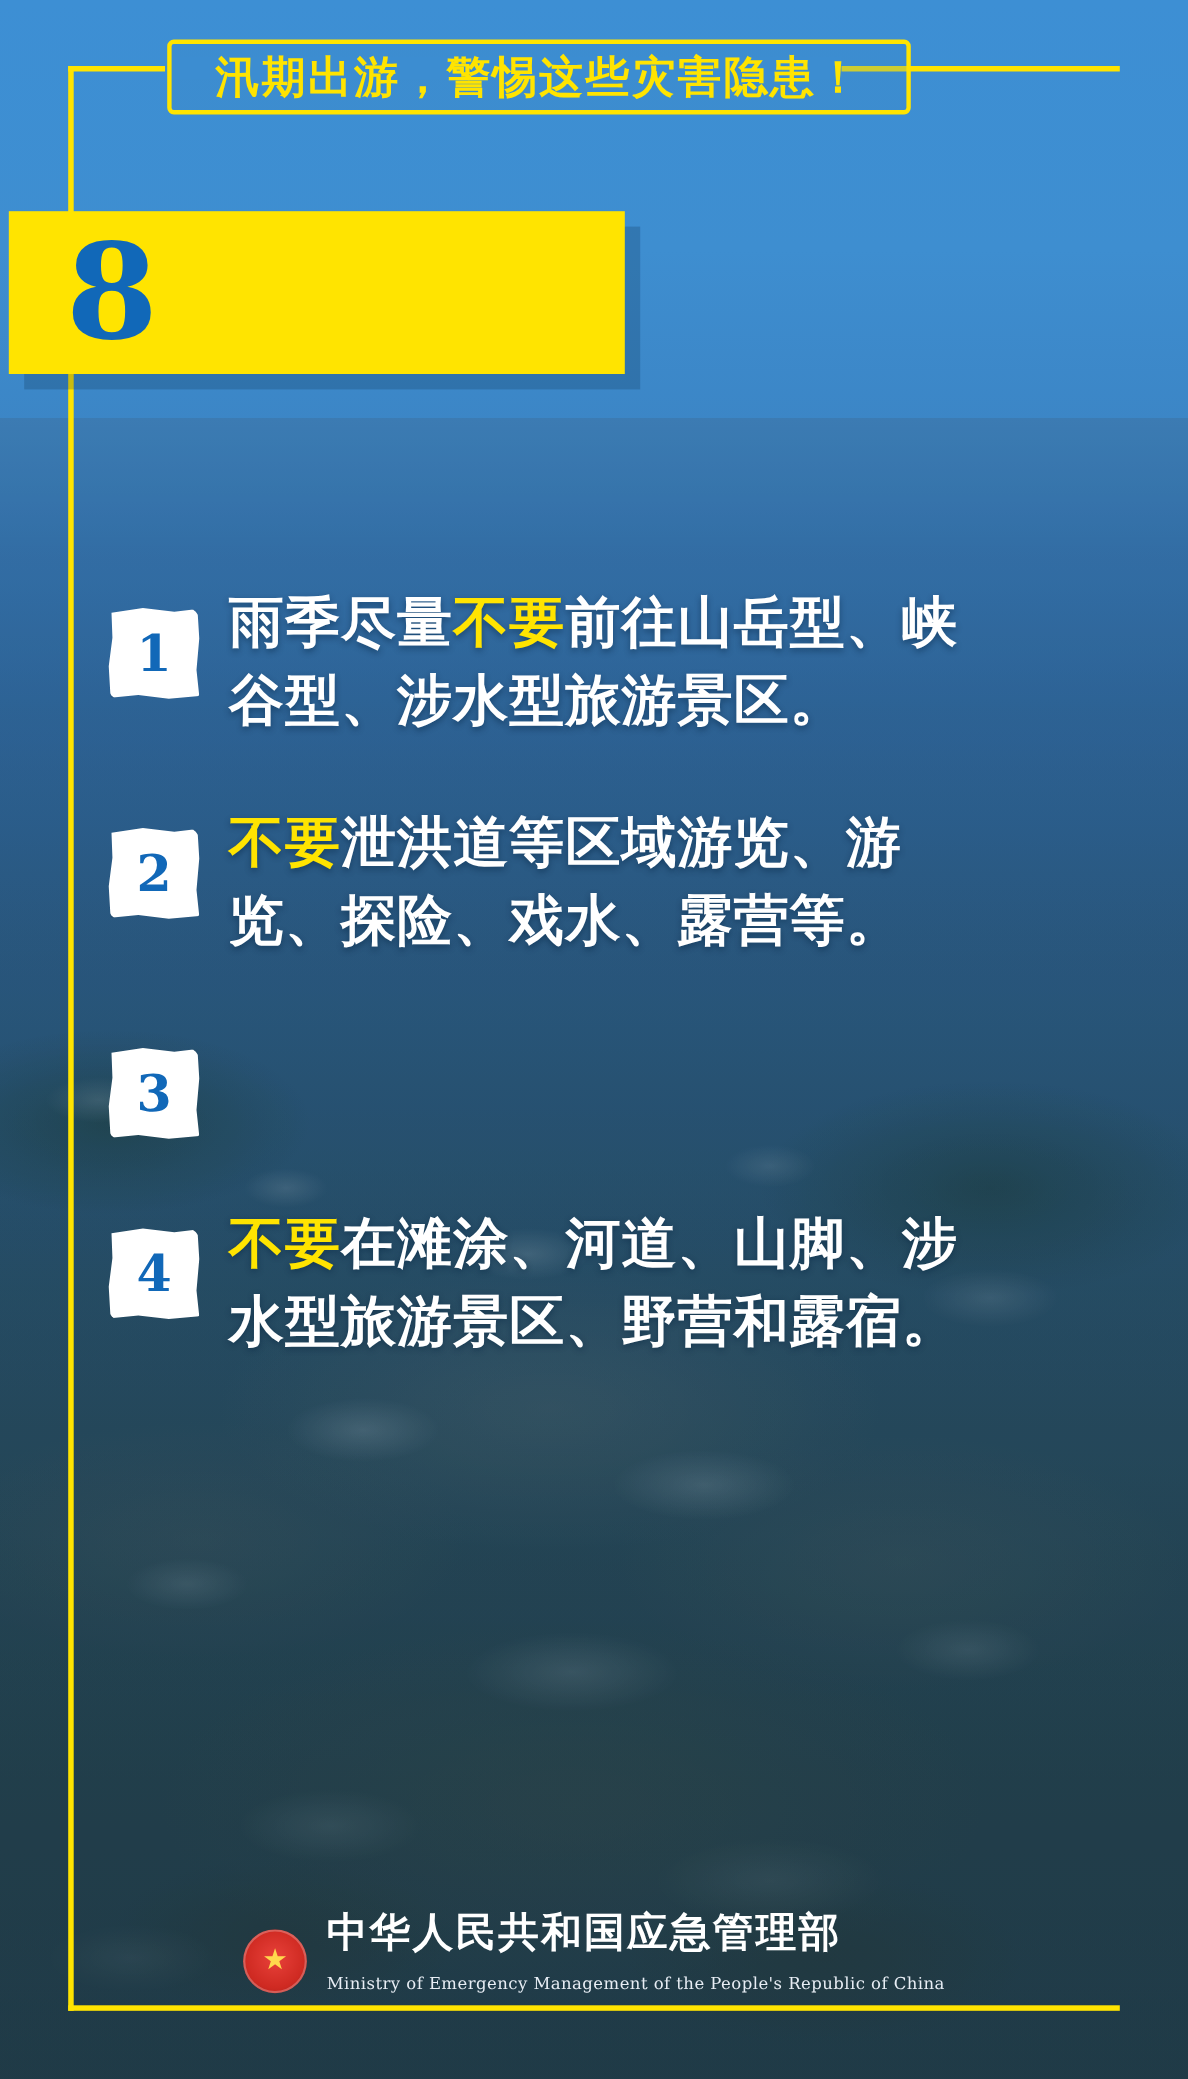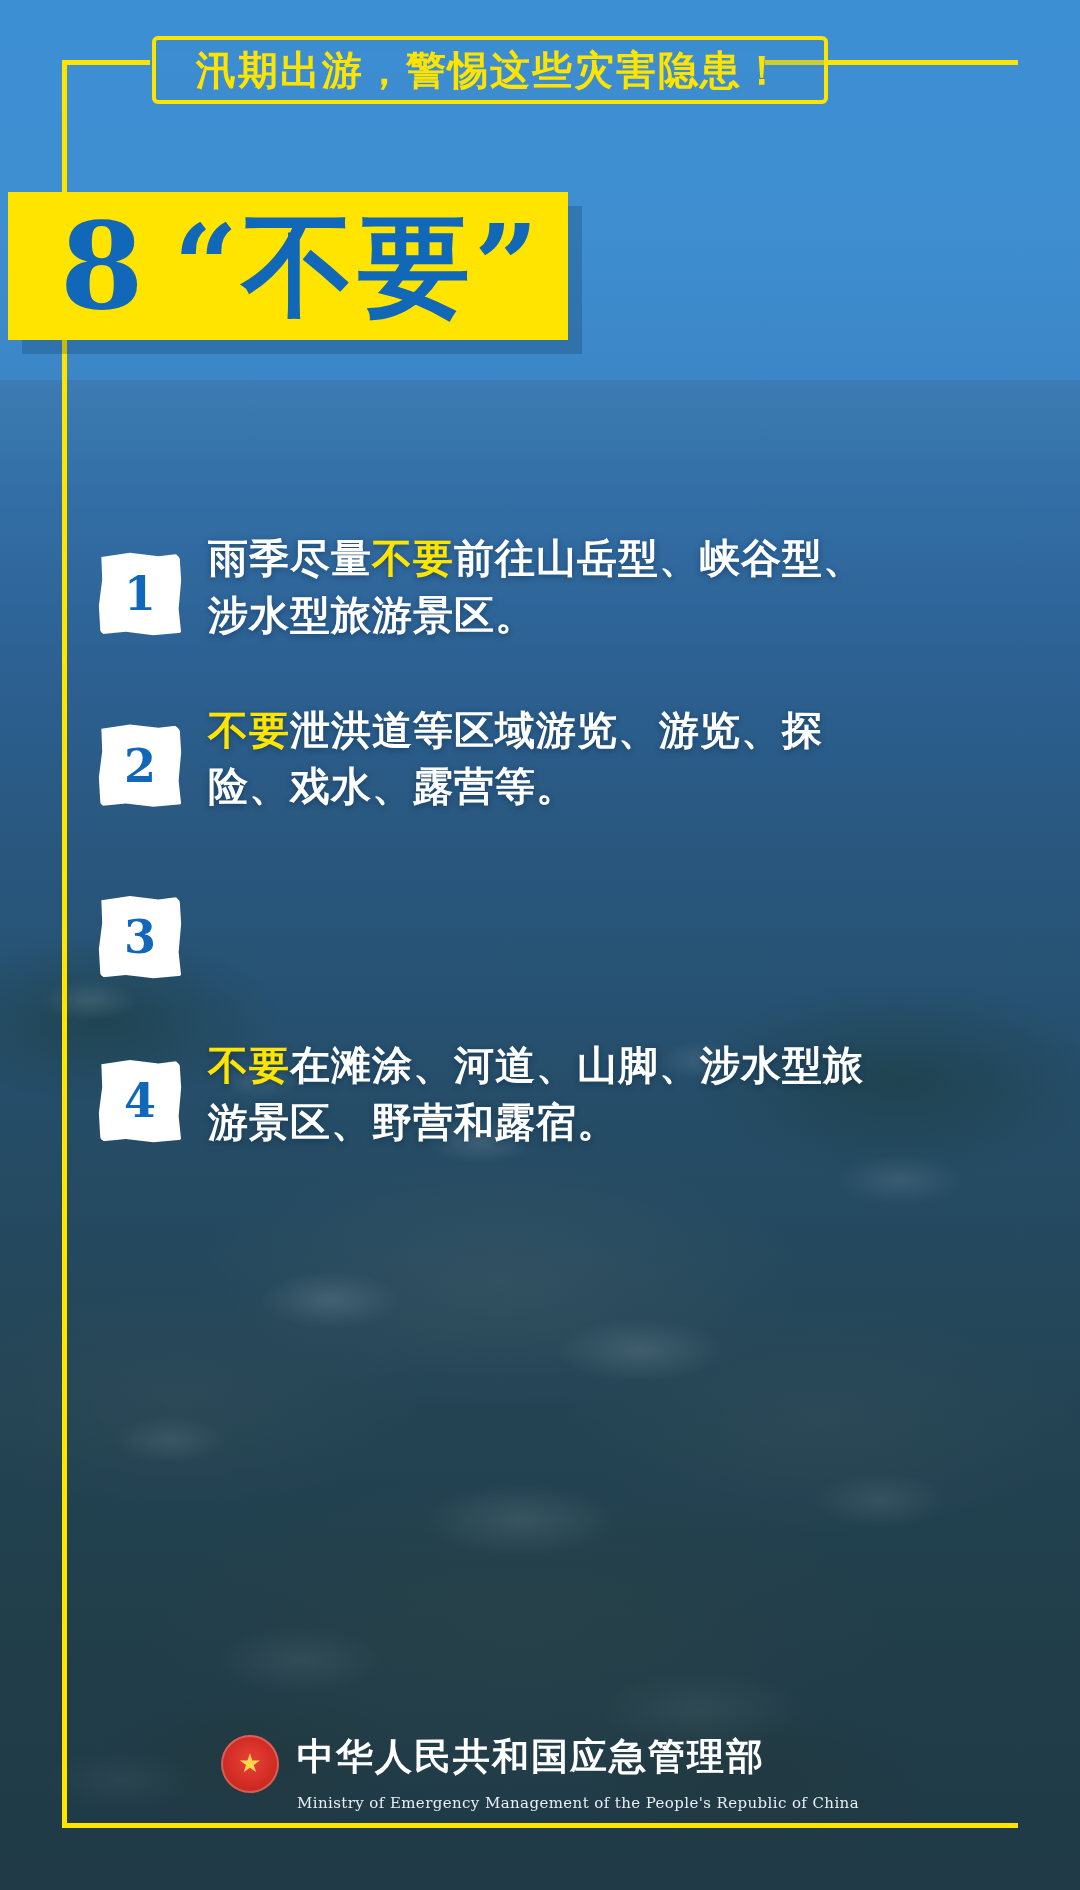--- a/index.html
+++ b/index.html
@@ -205,39 +205,39 @@
     position: relative;
     color: #1168b8;
     font-size: 46px;
     font-weight: bold;
     font-family: "DejaVu Serif", "Liberation Serif", serif;
     line-height: 1;
   }
   .item-text {
     flex: 1 1 auto;
     color: #ffffff;
-    font-size: 40px;
+    font-size: 50px;
     line-height: 1.42;
     font-weight: bold;
     font-family: "DejaVu Serif", "Liberation Serif", serif;
     text-shadow: 0 2px 6px rgba(0,30,60,.45);
     letter-spacing: 1px;
   }
   .item-text .hl {
     color: #ffe400;
   }
 
   
   .footer {
     position: absolute;
     left: 0;
     bottom: 78px;
     width: 1080px;
     display: flex;
-    align-items: flex-start;
+    align-items: flex-end;
     justify-content: center;
   }
   .emblem {
     width: 58px;
     height: 58px;
     border-radius: 50%;
     background: radial-gradient(circle at 50% 45%, #e8413a 0%, #cf2a22 62%, #a81d17 100%);
     margin-right: 18px;
     position: relative;
     box-shadow: 0 0 0 2px rgba(255,255,255,.25) inset;
@@ -283,21 +283,20 @@
   <div class="frame"></div>
   <div class="frame-mask"></div>
 
   <div class="title-chip">
     <span class="t">汛期出游，警惕这些灾害隐患！</span>
   </div>
 
   <div class="headline-band"></div>
   <div class="headline-text">
     <span class="num">8</span>
-    <span class="word">“不要”</span>
   </div>
 
   <div class="list">
 
     <div class="item">
       <div class="badge">
         <div class="brush"></div>
         <div class="n">1</div>
       </div>
       <div class="item-text"><span>雨季尽量</span><span class="hl">不要</span><span>前往山岳型、峡谷型、涉水型旅游景区。</span></div>

